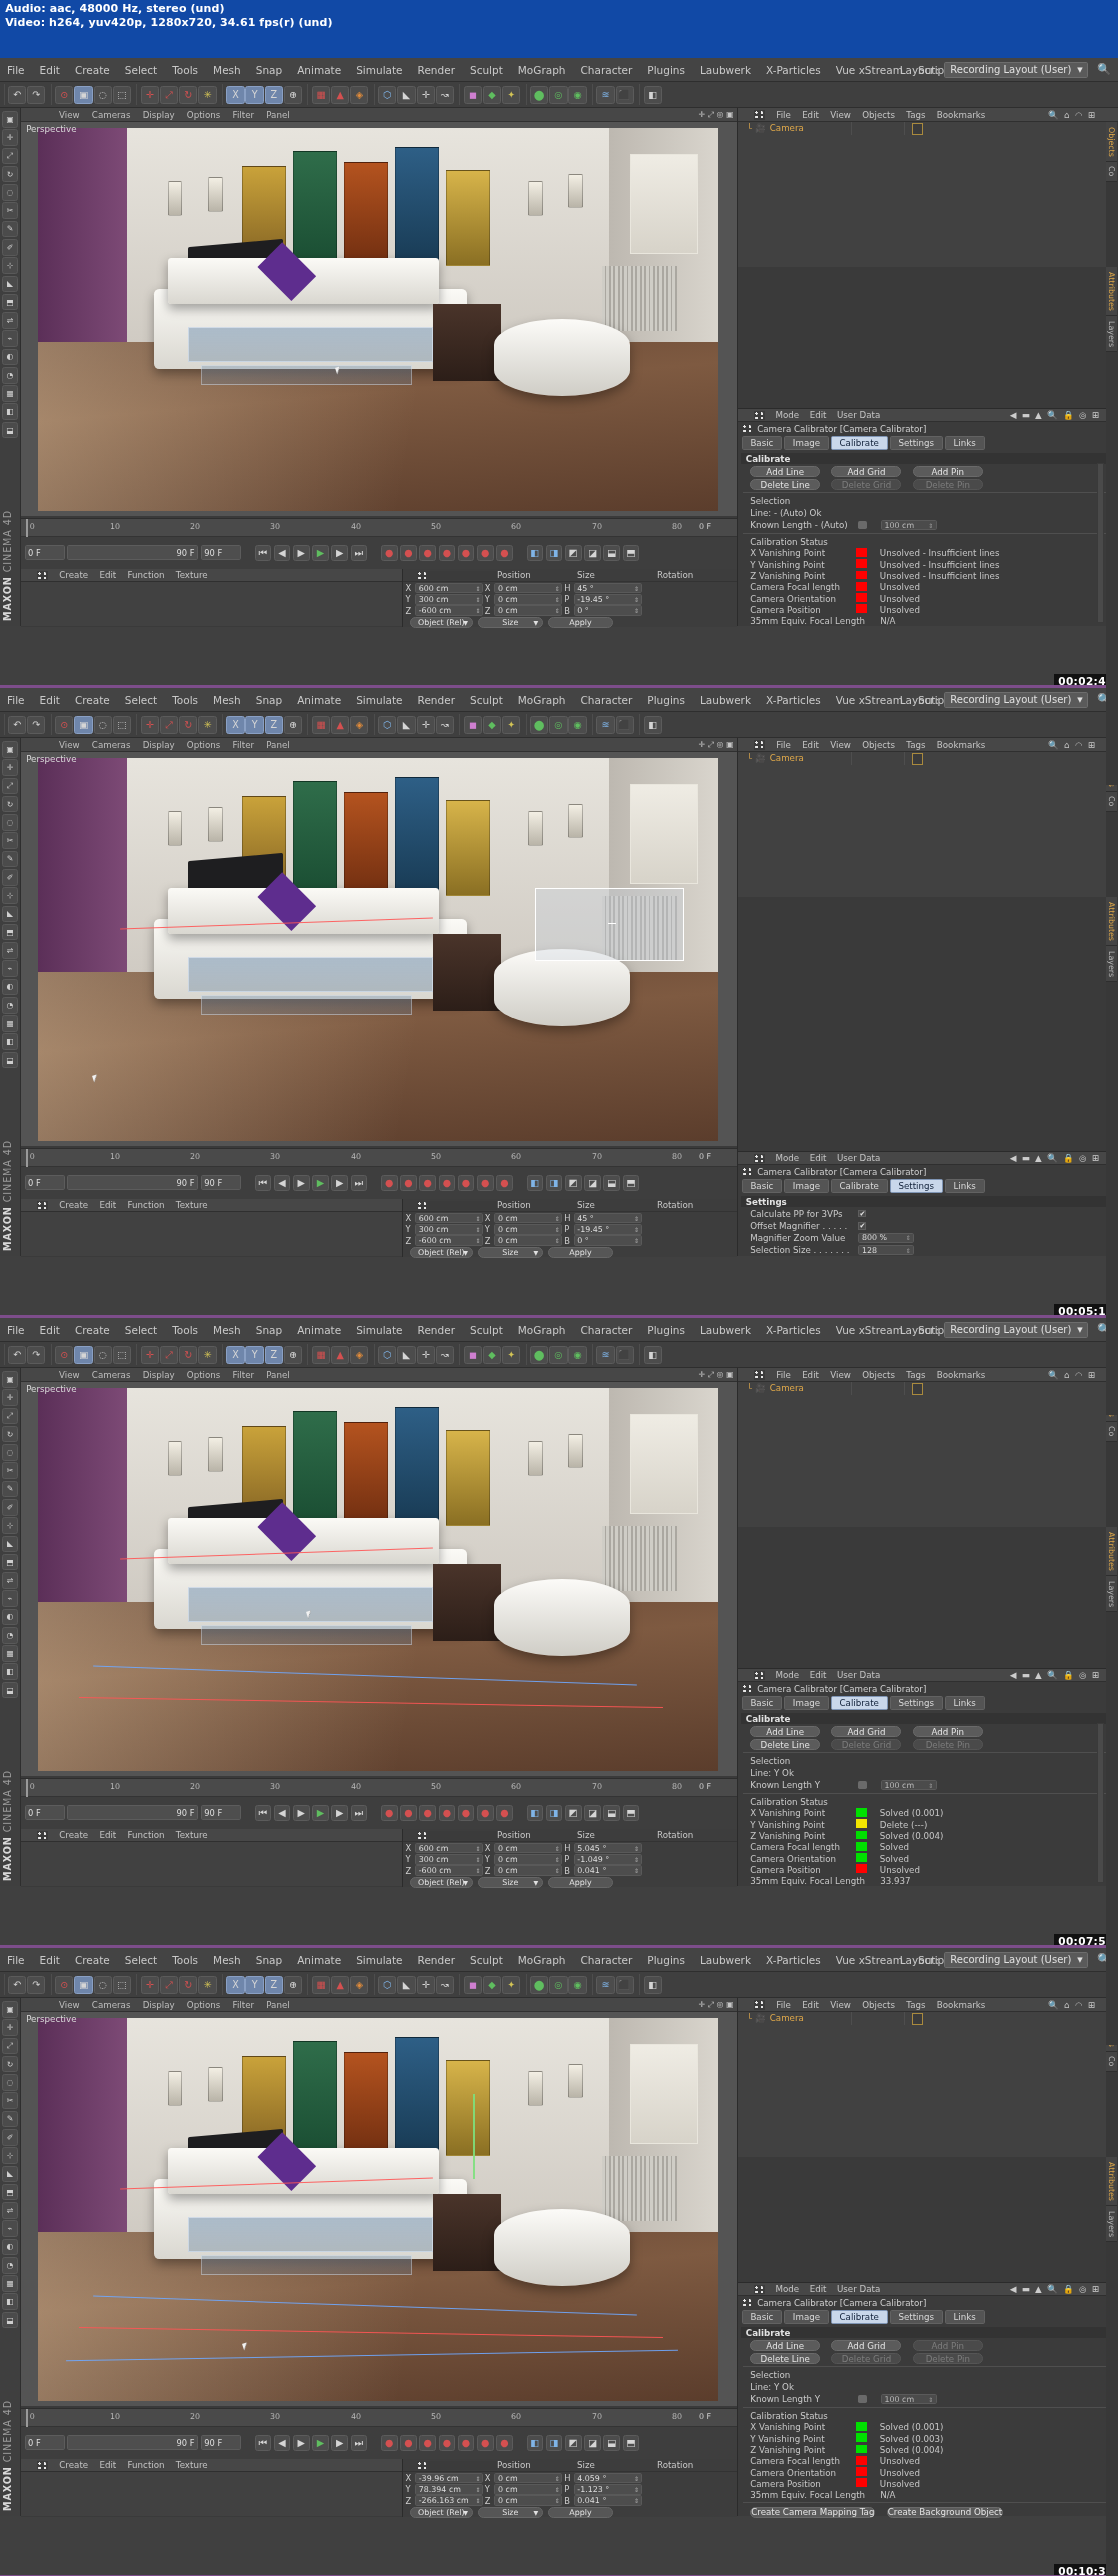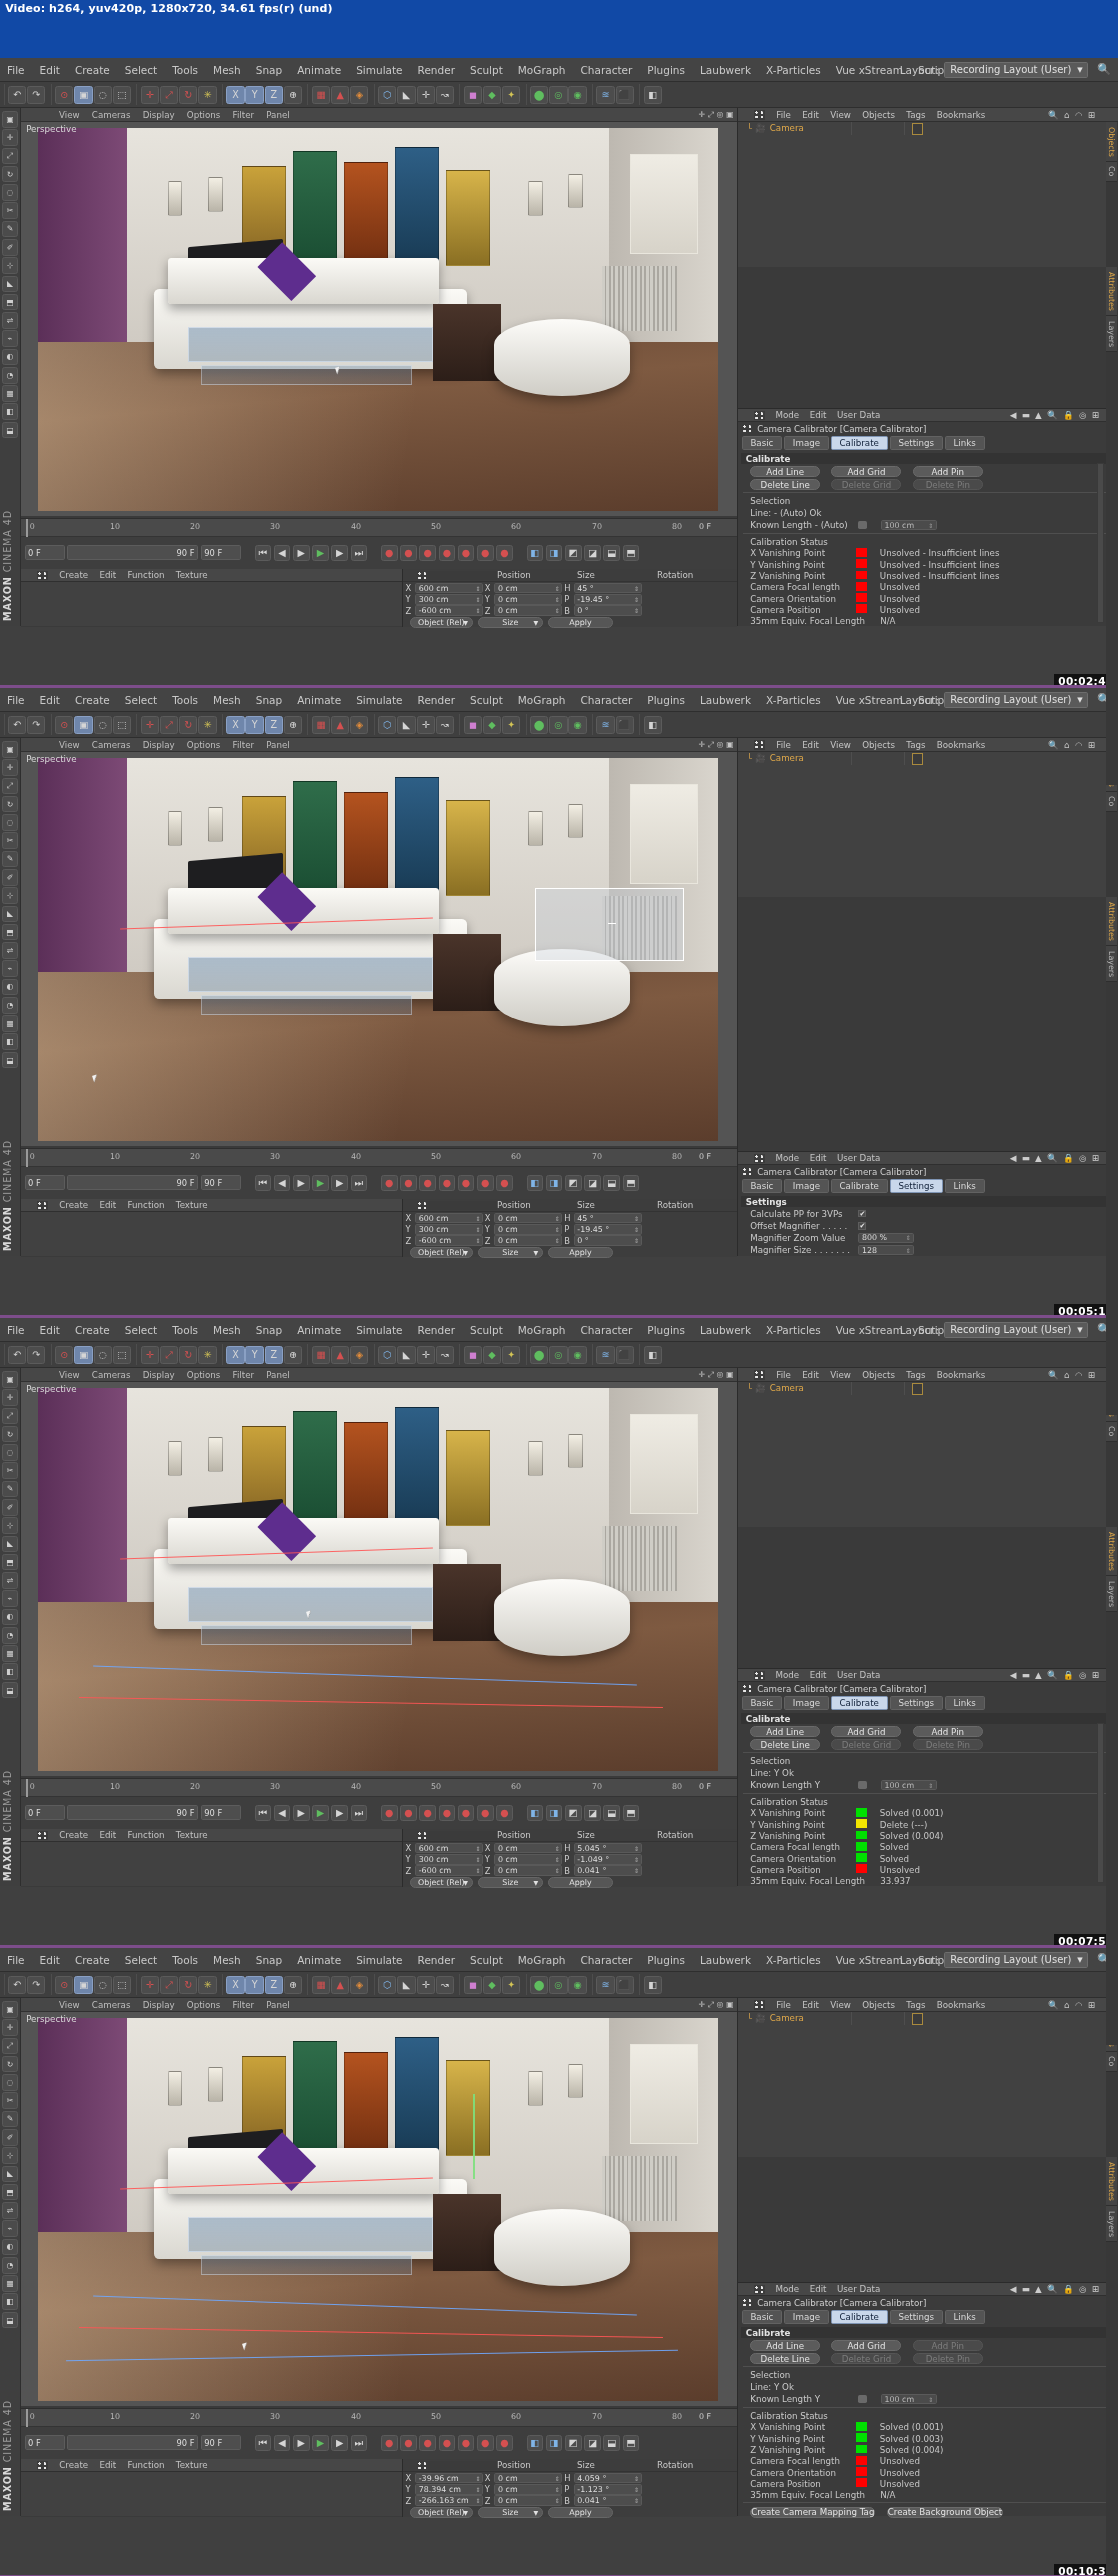--- a/index.html
+++ b/index.html
@@ -239,20 +239,21 @@
 
   .tstamp { position:absolute; right:0; bottom:0; background:#111;
             color:#fff; font-weight:bold; font-size:10.5px; padding:0.9px 4.4px;
             letter-spacing:0.4px; }
   .bstrip { position:absolute; left:0; right:0; bottom:0; height:3.5px; background:#7d4d8b; }
 </style>
 </head>
 <body>
 
 <div class="banner">
+  <div>Audio: aac, 48000 Hz, stereo (und)</div>
   <div>Video: h264, yuv420p, 1280x720, 34.61 fps(r) (und)</div>
 </div>
 
 <div id="quads">
     <div class="quad q1">
       <div class="menubar">
         <span class="mi">File</span>
         <span class="mi">Edit</span>
         <span class="mi">Create</span>
         <span class="mi">Select</span>
@@ -996,21 +997,21 @@
               <span class="cbox">✔</span>
             </div>
             <div class="prow">
               <span style="width: 103px;">Magnifier Zoom Value</span>
               <div class="selbox" style="min-width: 56px; color: rgb(220, 220, 220);">
                 <span>800 %</span>
                 <span class="sp">⇕</span>
               </div>
             </div>
             <div class="prow">
-              <span style="width: 103px;">Magnifier Size . . . . . . .</span>
+              <span style="width: 103px;">Selection Size . . . . . . .</span>
               <div class="selbox" style="min-width: 56px; color: rgb(220, 220, 220);">
                 <span>128</span>
                 <span class="sp">⇕</span>
               </div>
             </div>
           </div>
           <div class="sidetabs" style="position: absolute; right: 0px; top: 159px; width: 12.2px; bottom: 0px; background: rgb(56, 56, 56); z-index: 3;">
             <div class="vtab act">Attributes</div>
             <div class="vtab">Layers</div>
           </div>

